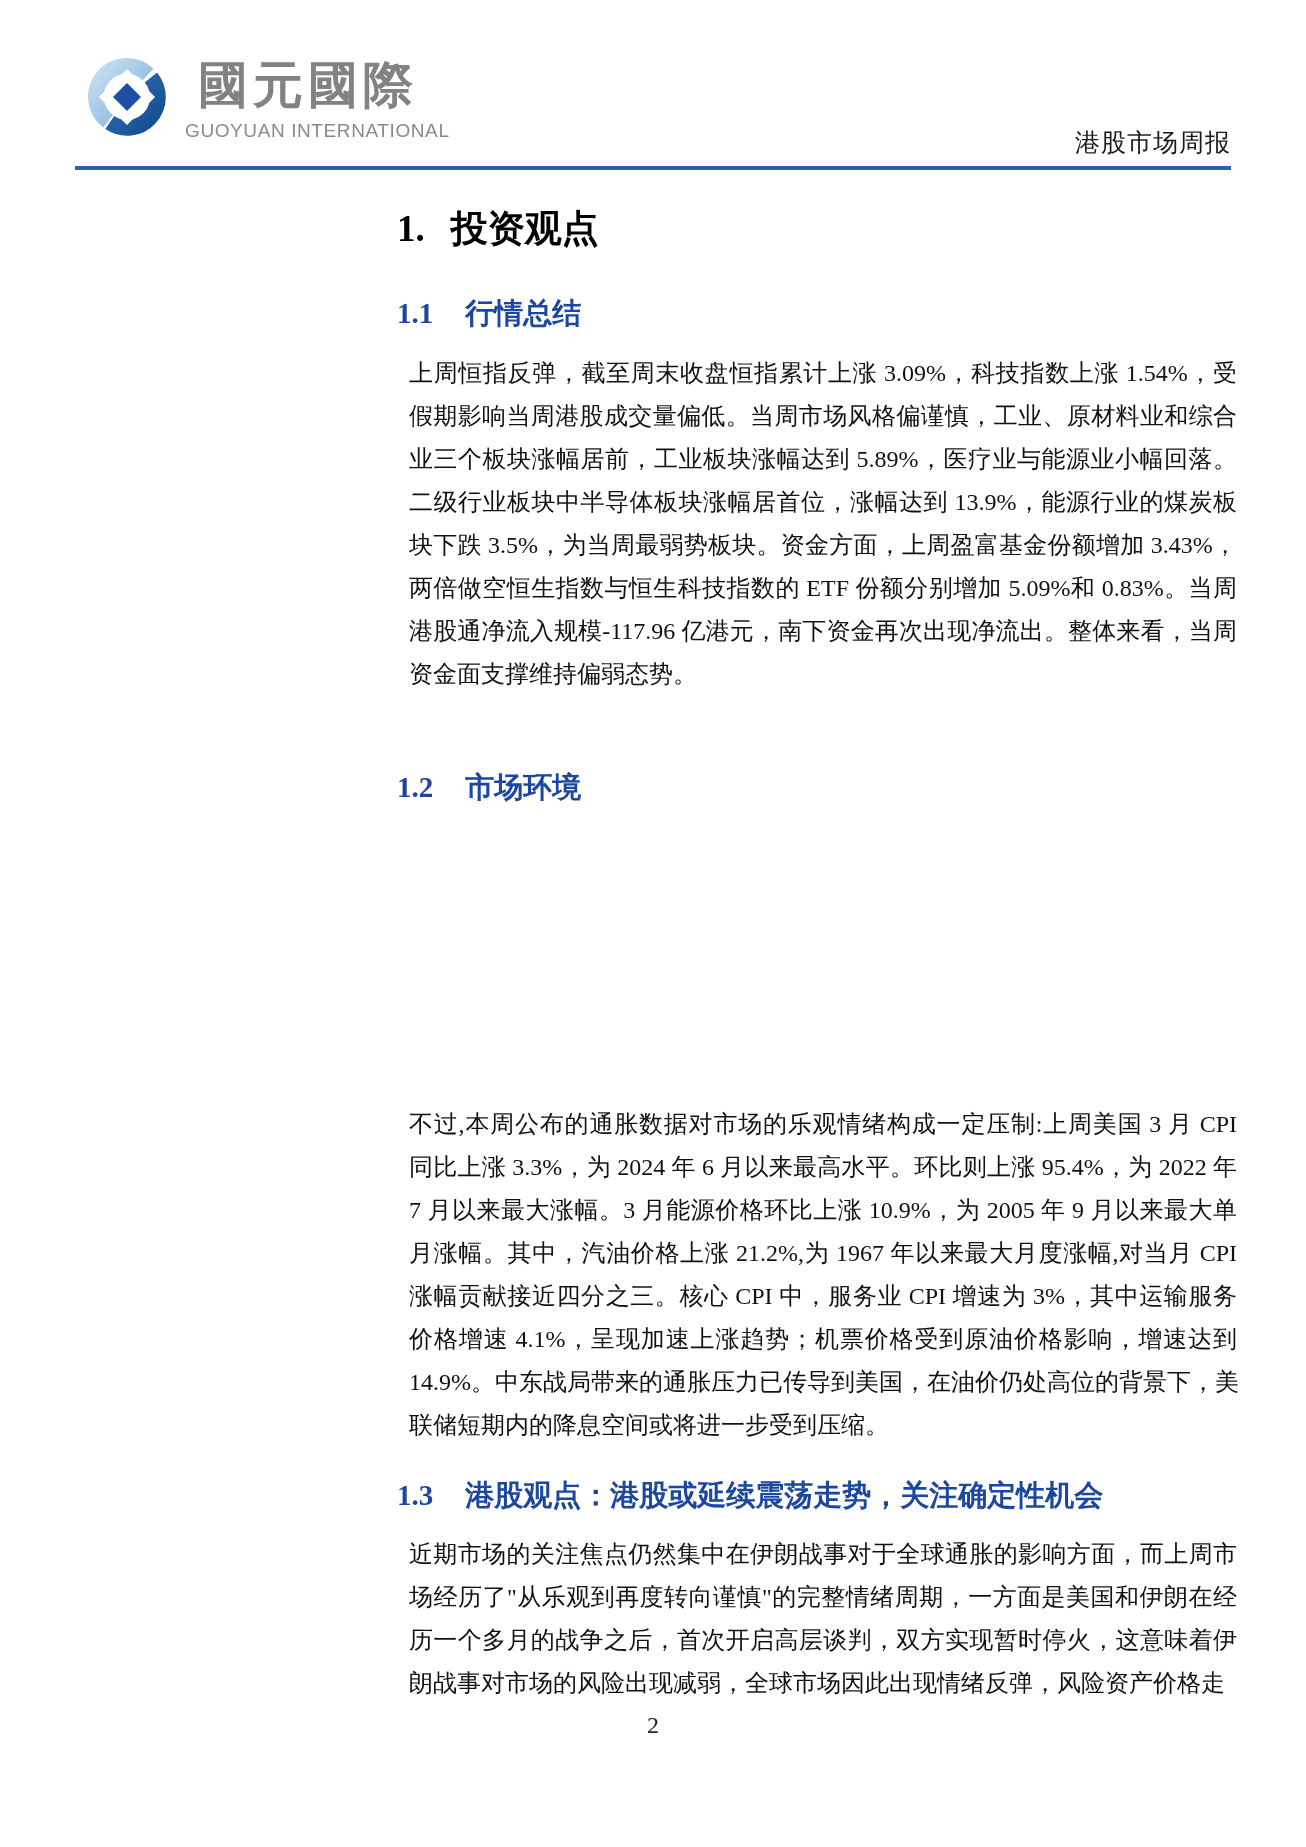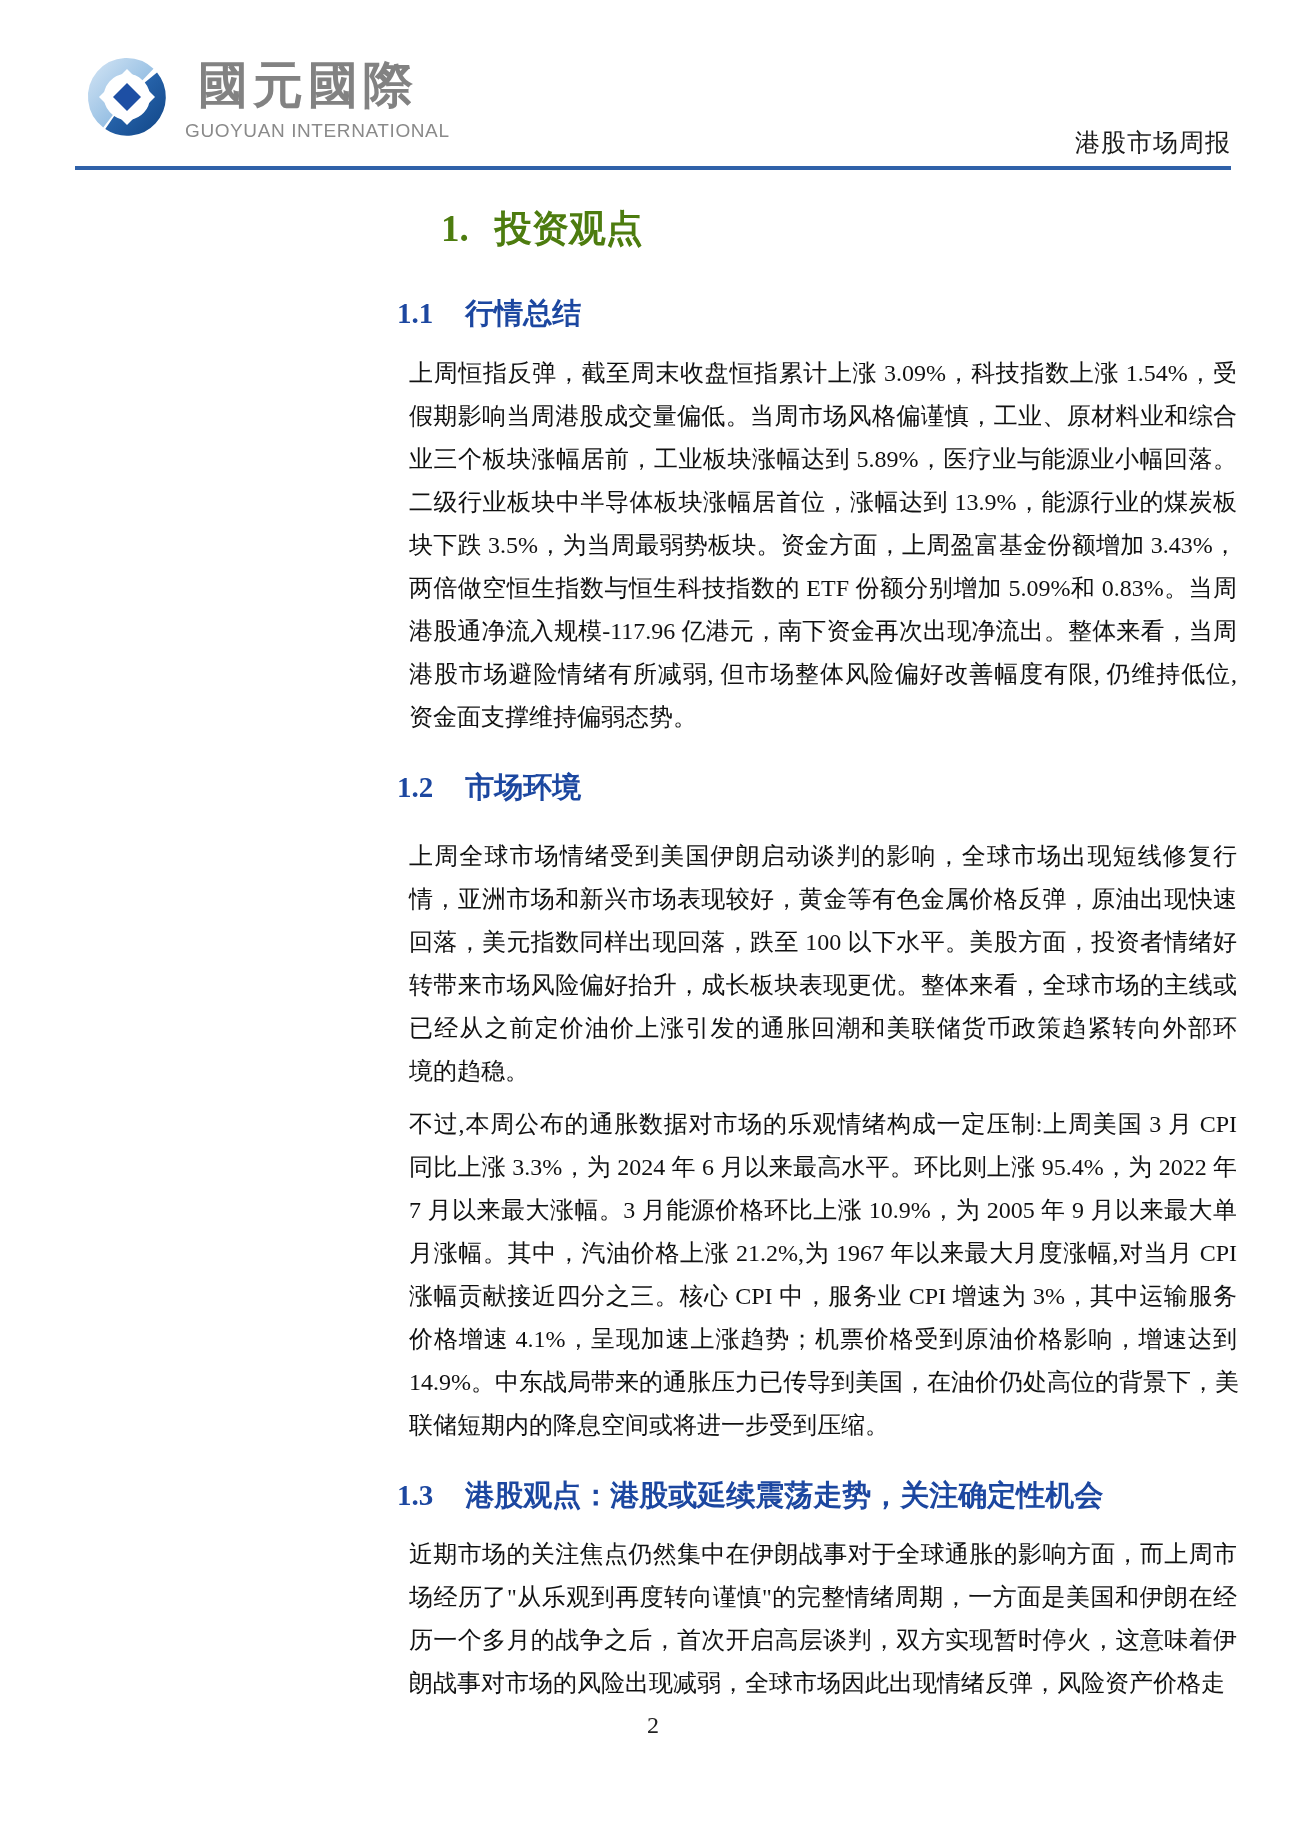--- a/index.html
+++ b/index.html
@@ -16,21 +16,21 @@
            letter-spacing:0.6px;color:#8a8a8a;
            font-family:"Liberation Sans","DejaVu Sans",sans-serif;}
   .report-type{position:absolute;right:75px;top:128px;font-size:25px;line-height:30px;
            color:#1a1a1a;letter-spacing:1px;}
   .hdr-divider{position:absolute;left:75px;top:166px;width:1156px;height:4px;
            background:#2f61a9;}
 
   
   .content{position:absolute;left:397px;top:0;width:828px;height:1847px;}
   .h1{position:absolute;left:0;top:205px;width:828px;height:48px;line-height:48px;
-      font-size:37px;font-weight:700;color:#4d7c0f;white-space:nowrap;margin-left:44px;}
+      font-size:37px;font-weight:700;color:#000000;white-space:nowrap;}
   .h1 .num{margin-right:26px;}
   .h2{position:absolute;left:0;width:828px;height:36px;line-height:36px;
       font-size:29px;font-weight:700;color:#1c47a0;white-space:nowrap;}
   .h2 .num{margin-right:32px;}
   .h2-11{top:295px;}
   .h2-12{top:769px;}
   .h2-13{top:1477px;}
   .para{position:absolute;left:12px;width:828px;}
   .p1{top:352px;}
   .p2{top:835px;}
@@ -80,35 +80,26 @@
       <span class="num">1.1</span><span>行情总结</span>
     </div>
     <div class="para p1">
         <div class="tline">上周恒指反弹，截至周末收盘恒指累计上涨 3.09%，科技指数上涨 1.54%，受</div>
         <div class="tline">假期影响当周港股成交量偏低。当周市场风格偏谨慎，工业、原材料业和综合</div>
         <div class="tline">业三个板块涨幅居前，工业板块涨幅达到 5.89%，医疗业与能源业小幅回落。</div>
         <div class="tline">二级行业板块中半导体板块涨幅居首位，涨幅达到 13.9%，能源行业的煤炭板</div>
         <div class="tline">块下跌 3.5%，为当周最弱势板块。资金方面，上周盈富基金份额增加 3.43%，</div>
         <div class="tline">两倍做空恒生指数与恒生科技指数的 ETF 份额分别增加 5.09%和 0.83%。当周</div>
         <div class="tline">港股通净流入规模-117.96 亿港元，南下资金再次出现净流出。整体来看，当周</div>
-        <div class="tline">港股市场避险情绪有所减弱, 但市场整体风险偏好改善幅度有限, 仍维持低位,</div>
         <div class="tline tlast">资金面支撑维持偏弱态势。</div>
       </div>
 
     <div class="h2 h2-12">
       <span class="num">1.2</span><span>市场环境</span>
     </div>
-    <div class="para p2">
-        <div class="tline">上周全球市场情绪受到美国伊朗启动谈判的影响，全球市场出现短线修复行</div>
-        <div class="tline">情，亚洲市场和新兴市场表现较好，黄金等有色金属价格反弹，原油出现快速</div>
-        <div class="tline">回落，美元指数同样出现回落，跌至 100 以下水平。美股方面，投资者情绪好</div>
-        <div class="tline">转带来市场风险偏好抬升，成长板块表现更优。整体来看，全球市场的主线或</div>
-        <div class="tline">已经从之前定价油价上涨引发的通胀回潮和美联储货币政策趋紧转向外部环</div>
-        <div class="tline tlast">境的趋稳。</div>
-      </div>
     <div class="para p3">
         <div class="tline">不过,本周公布的通胀数据对市场的乐观情绪构成一定压制:上周美国 3 月 CPI</div>
         <div class="tline">同比上涨 3.3%，为 2024 年 6 月以来最高水平。环比则上涨 95.4%，为 2022 年</div>
         <div class="tline">7 月以来最大涨幅。3 月能源价格环比上涨 10.9%，为 2005 年 9 月以来最大单</div>
         <div class="tline">月涨幅。其中，汽油价格上涨 21.2%,为 1967 年以来最大月度涨幅,对当月 CPI</div>
         <div class="tline">涨幅贡献接近四分之三。核心 CPI 中，服务业 CPI 增速为 3%，其中运输服务</div>
         <div class="tline">价格增速 4.1%，呈现加速上涨趋势；机票价格受到原油价格影响，增速达到</div>
         <div class="tline">14.9%。中东战局带来的通胀压力已传导到美国，在油价仍处高位的背景下，美</div>
         <div class="tline tlast">联储短期内的降息空间或将进一步受到压缩。</div>
       </div>

